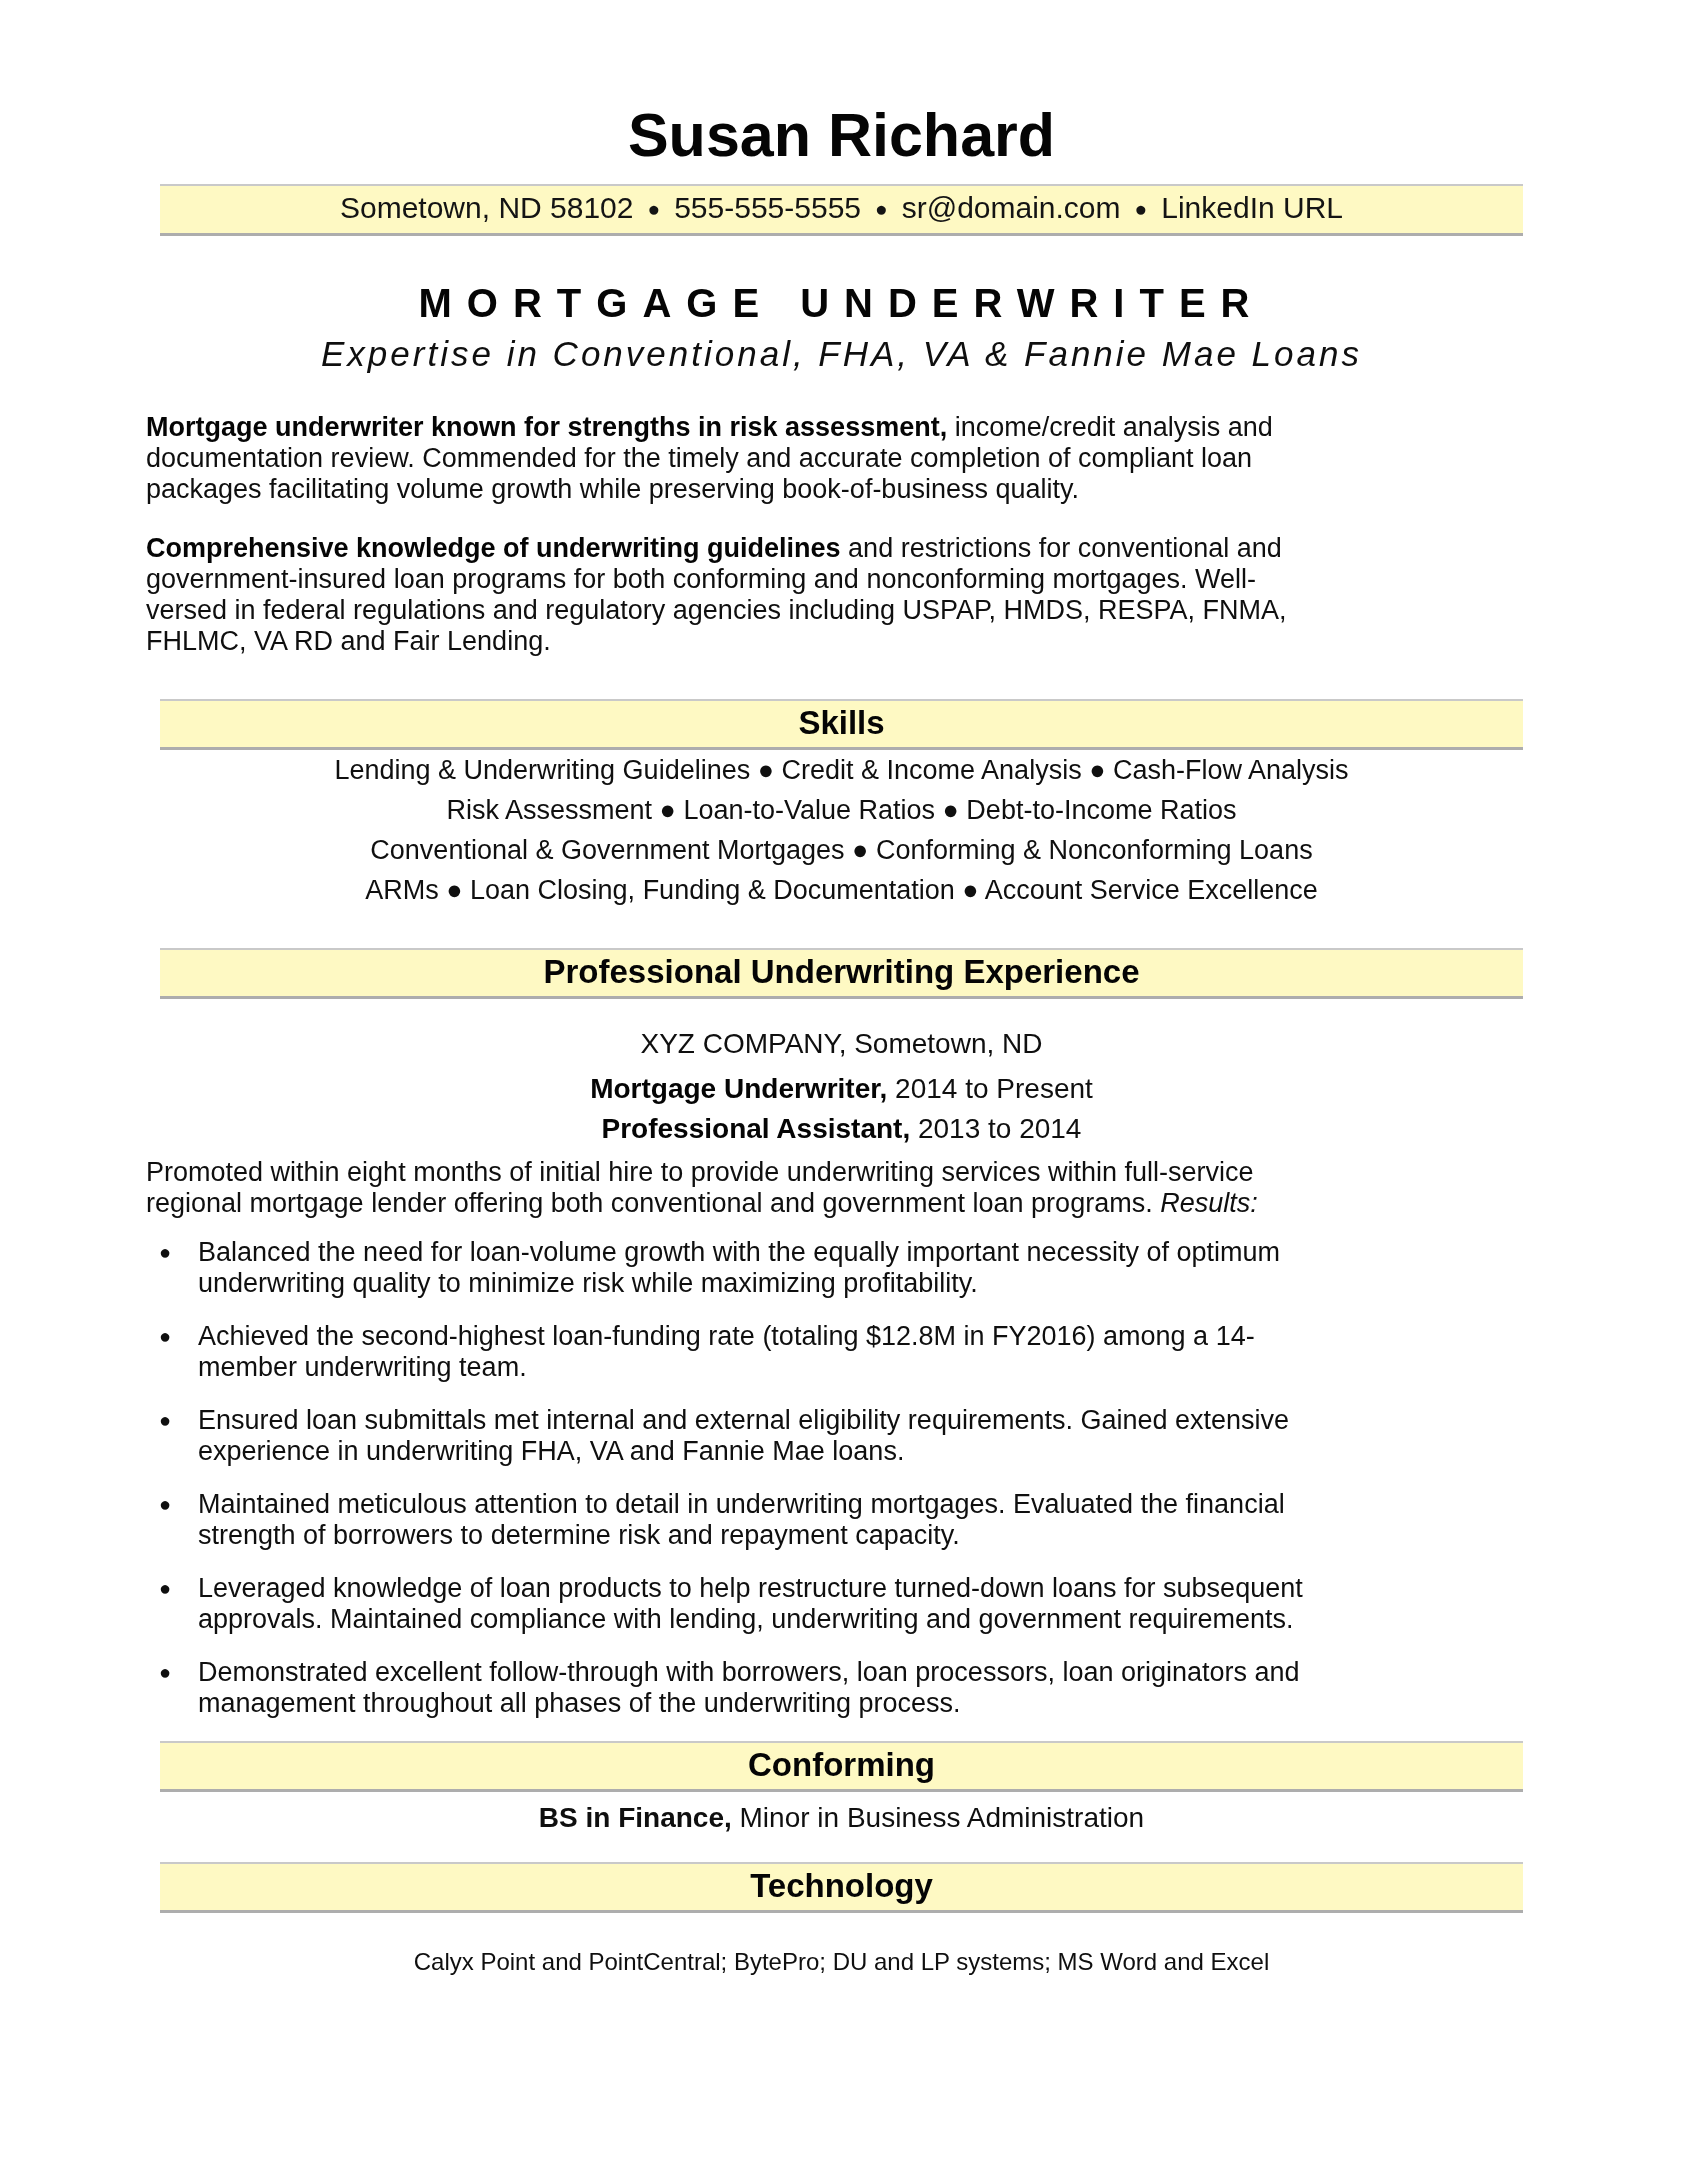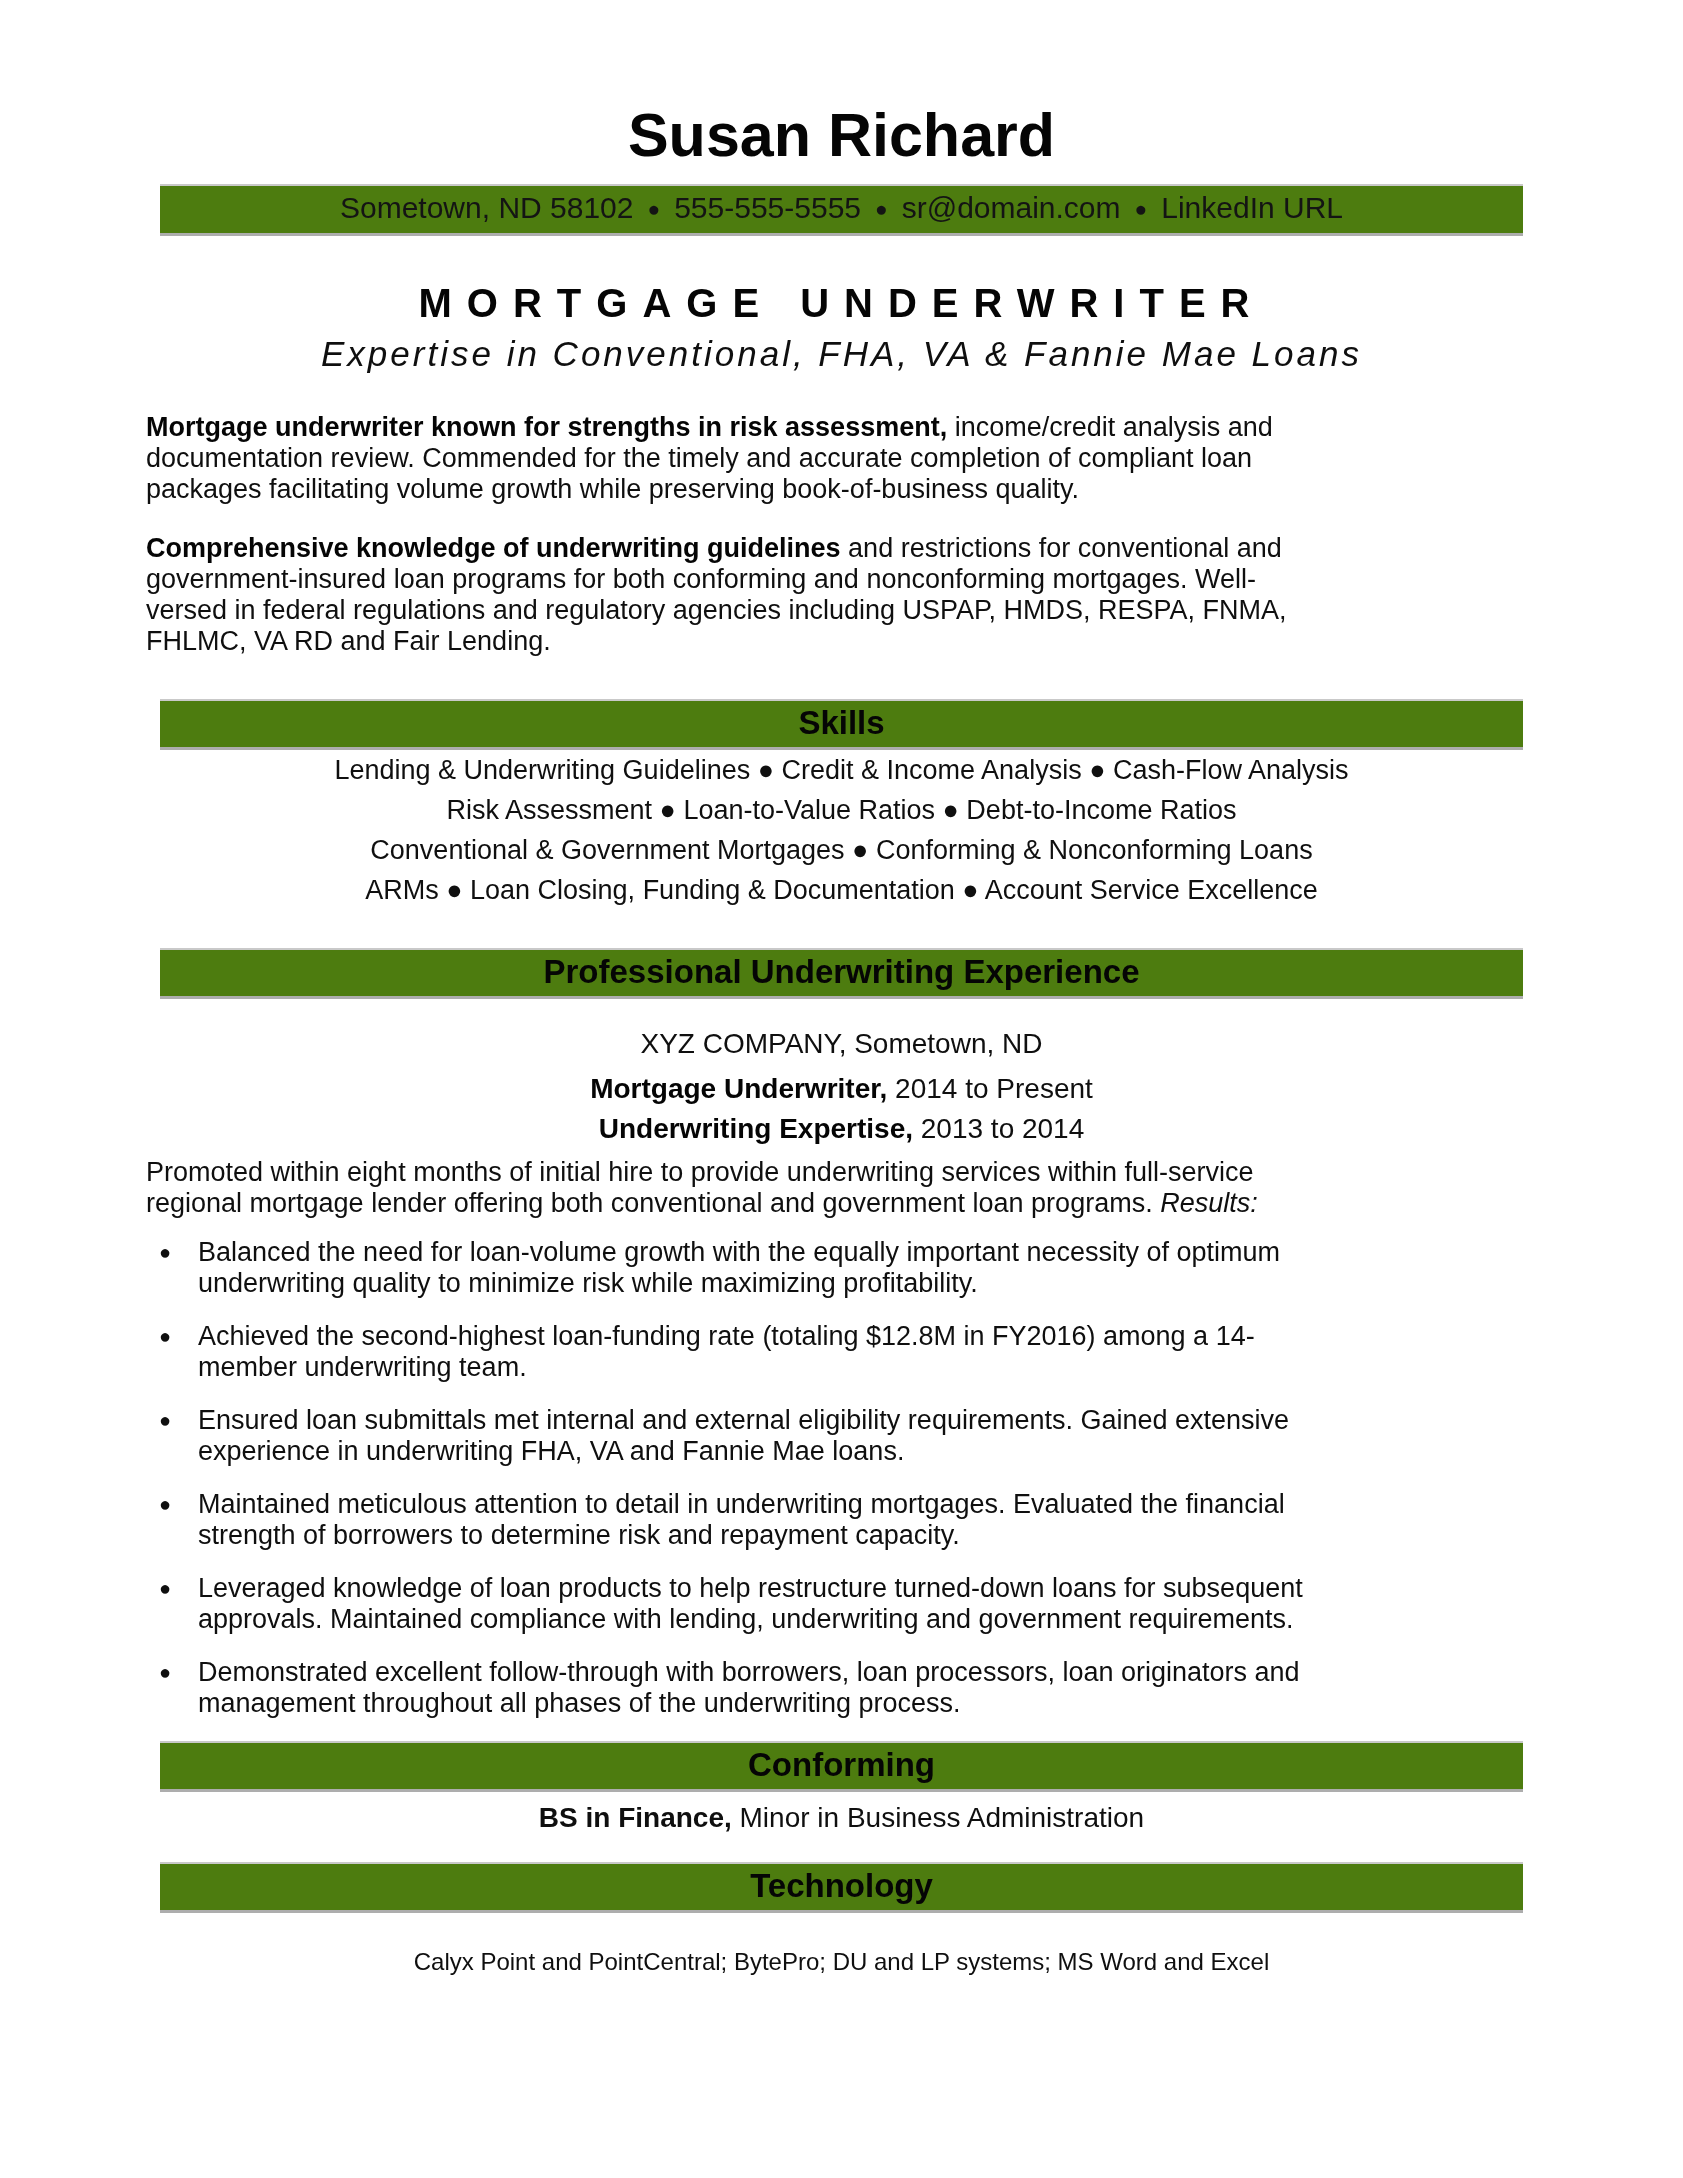--- a/index.html
+++ b/index.html
@@ -11,21 +11,21 @@
   }
   .page { width:1683px; height:2178px; padding:99px 146px 12px; overflow:hidden; }
 
   .name {
     text-align:center; font-size:61px; font-weight:bold;
     letter-spacing:0; line-height:73px; color:#050505;
   }
 
   .band {
     margin:0 14px;
-    background:#4d7c0f;
+    background:#fef9c3;
     border-top:2px solid #c9c9c9;
     border-bottom:3px solid #adadad;
     text-align:center;
     padding:3px 0 5px;
   }
   .contact-band { margin-top:12px; font-size:30px; line-height:38px; color:#141414; }
   .sep { display:inline-block; font-size:21px; vertical-align:2px; padding:0 14px; }
 
   .job-title {
     margin-top:44px; text-align:center;
@@ -103,21 +103,21 @@
   </div>
 
   <div class="band section-band band-experience">
       <h2>Professional Underwriting Experience</h2>
     </div>
 
   <div class="center-line company-line">XYZ COMPANY, Sometown, ND</div>
 
   <div class="roles">
     <div class="center-line role-line"><b>Mortgage Underwriter,</b><span> 2014 to Present</span></div>
-    <div class="center-line role-line"><b>Underwriting Expertise,</b><span> 2013 to 2014</span></div>
+    <div class="center-line role-line"><b>Professional Assistant,</b><span> 2013 to 2014</span></div>
   </div>
 
   <p class="para intro"><span>Promoted within eight months of initial hire to provide underwriting services within full-service
 regional mortgage lender offering both conventional and government loan programs. </span><i>Results:</i></p>
 
   <ul class="bullets">
     <li>
         <span class="marker">●</span>
         <span class="btext">Balanced the need for loan-volume growth with the equally important necessity of optimum
 underwriting quality to minimize risk while maximizing profitability.</span>

